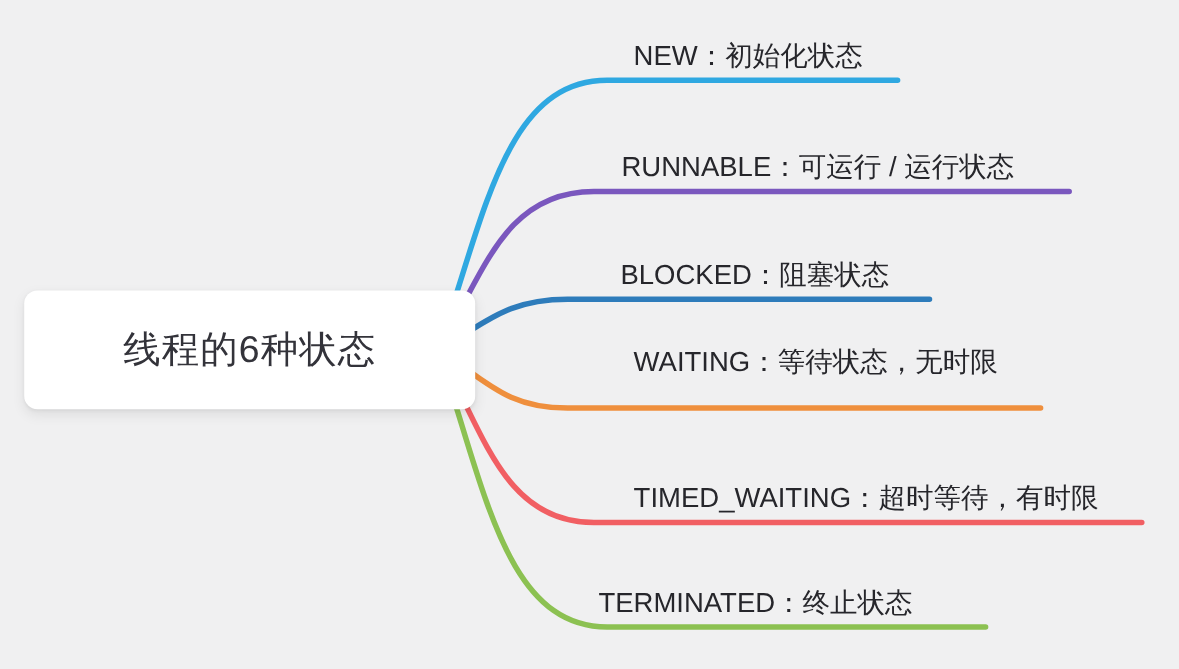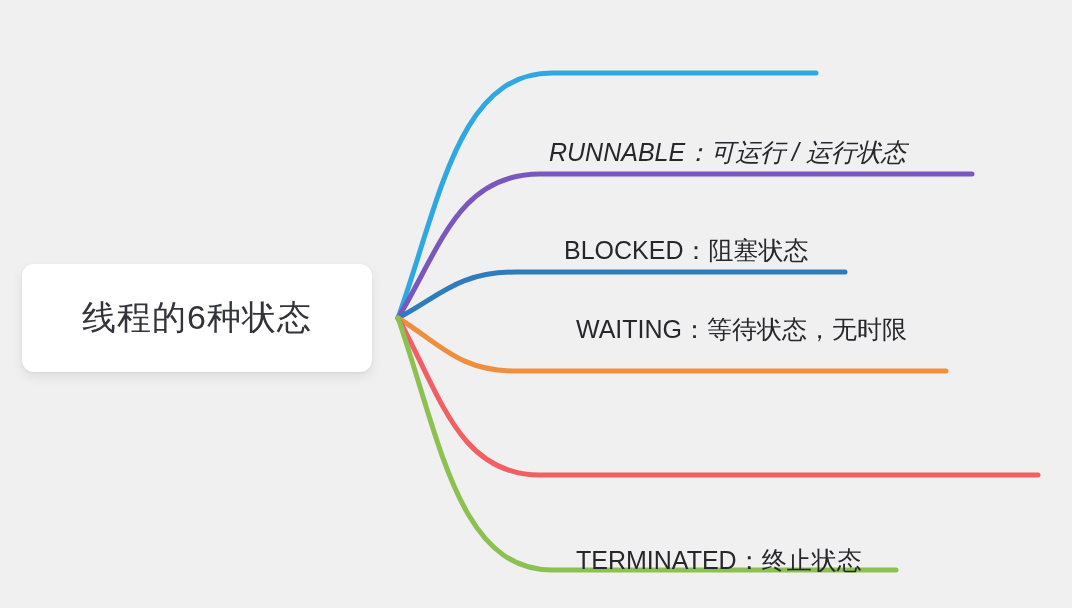--- a/index.html
+++ b/index.html
@@ -54,22 +54,24 @@
 
   <svg class="curves" xmlns="http://www.w3.org/2000/svg" viewBox="0 0 1072 608">
     <path id="curve-0" fill="none" d="M 398 318 C 440 200.4, 458 73, 552 73 L 816 73" stroke="#2fa8e1" stroke-width="5" stroke-linecap="round"></path>
     <path id="curve-1" fill="none" d="M 398 318 C 440 248.88, 458 174, 540 174 L 972 174" stroke="#7a57be" stroke-width="5" stroke-linecap="round"></path>
     <path id="curve-2" fill="none" d="M 398 318 C 440 295.92, 458 272, 516 272 L 845 272" stroke="#2e7cbb" stroke-width="5" stroke-linecap="round"></path>
     <path id="curve-3" fill="none" d="M 398 318 C 440 343.44, 458 371, 516 371 L 946 371" stroke="#ef8f3d" stroke-width="5" stroke-linecap="round"></path>
     <path id="curve-4" fill="none" d="M 398 318 C 440 393.36, 458 475, 540 475 L 1038 475" stroke="#f15f63" stroke-width="5" stroke-linecap="round"></path>
     <path id="curve-5" fill="none" d="M 398 318 C 440 438.96, 458 570, 552 570 L 896 570" stroke="#8cc152" stroke-width="5" stroke-linecap="round"></path>
   </svg>
 
-  <div class="root-node" id="root-node" style="left: 22px; top: 264px; width: 350px; height: 108px;">
+  <div class="root-node" id="root-node" style="left: 22px; top: 264px; width: 410px; height: 108px;">
     <span class="root-label">线程的6种状态</span>
   </div>
 
-  <div class="branch-label" id="label-1" style="left: 549px; top: 137px; font-style: italic;">RUNNABLE：可运行 / 运行状态</div>
+  <div class="branch-label" id="label-0" style="left: 576px; top: 36px;">NEW：初始化状态</div>
+  <div class="branch-label" id="label-1" style="left: 565px; top: 137px;">RUNNABLE：可运行 / 运行状态</div>
   <div class="branch-label" id="label-2" style="left: 564px; top: 235px;">BLOCKED：阻塞状态</div>
   <div class="branch-label" id="label-3" style="left: 576px; top: 314px;">WAITING：等待状态，无时限</div>
-  <div class="branch-label" id="label-5" style="left: 576px; top: 533px; margin-top: 12px;">TERMINATED：终止状态</div>
+  <div class="branch-label" id="label-4" style="left: 576px; top: 438px;">TIMED_WAITING：超时等待，有时限</div>
+  <div class="branch-label" id="label-5" style="left: 544px; top: 533px;">TERMINATED：终止状态</div>
 
 </div>
 
 </body></html>

